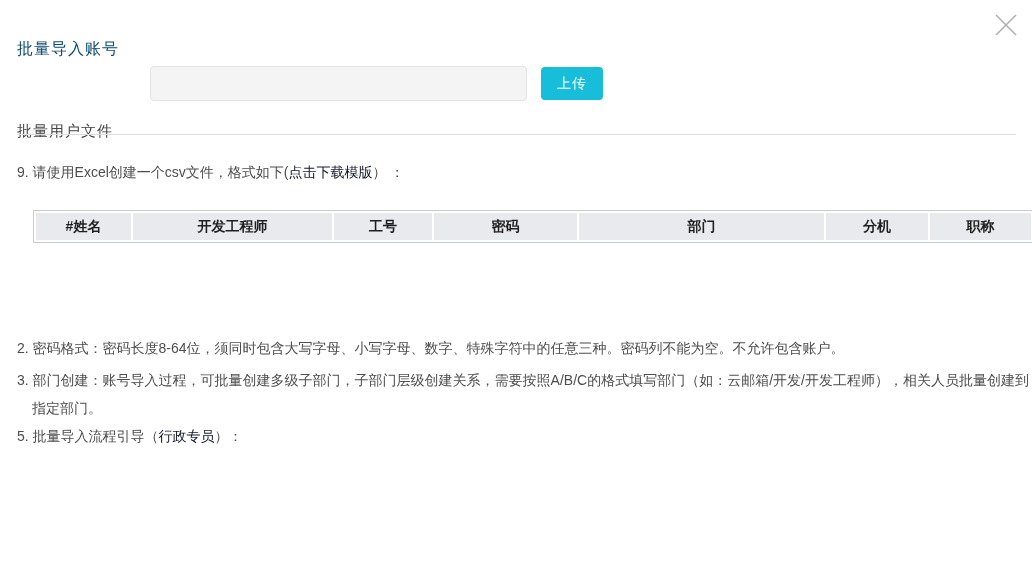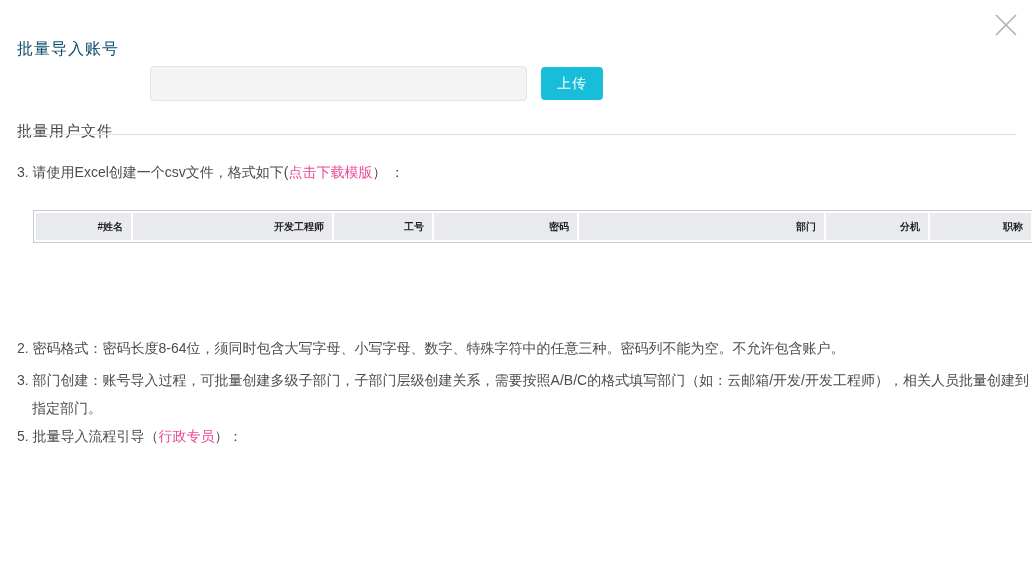--- a/index.html
+++ b/index.html
@@ -63,43 +63,43 @@
     width: 1002px;
     font-size: 14px; color: #4d4d4d;
     line-height: 28px;
     padding-left: 15px; text-indent: -15px;
   }
   .instruction-1 { top: 158px; }
   .instruction-2 { top: 334px; }
   .instruction-3 { top: 366px; }
   .instruction-4 { top: 422px; }
   .instruction a {
-    color: #ec4899; text-decoration: none; cursor: pointer; margin-top: 8px;
+    color: #0f172a; text-decoration: none; cursor: pointer; margin-top: 8px;
   }
 
   .sample-table {
     position: absolute; left: 33px; top: 210px;
     width: 983px;
     border-collapse: separate;
     border-spacing: 2px;
     background: #ffffff;
     border: 1px solid #c7ccd1;
     table-layout: fixed;
     font-size: 14px;
   }
   .sample-table th, .sample-table td {
     background: #e8eaee;
     font-weight: bold;
     color: #1f1f1f;
-    text-align: right;
+    text-align: center;
     padding: 4px 8px;
     height: 19px;
     overflow: hidden;
     white-space: nowrap;
-    font-size: 10px;
+    font-size: 14px;
   }
   .redacted {
     filter: blur(3px);
     color: #8a8f96;
     letter-spacing: 1px;
     user-select: none;
   }
 </style>
 </head>
 <body>
@@ -114,21 +114,21 @@
       <line x1="24" y1="4" x2="4" y2="24" stroke="#b0b0b0" stroke-width="1.6"></line>
     </svg>
   </button>
 
   <label class="file-label">批量用户文件</label>
   <input class="file-input" type="text" readonly="" value="" style="">
   <button class="upload-btn">上传</button>
 
   <hr class="divider">
 
-  <div class="instruction instruction-1"><span>3. 请使用Excel创建一个csv文件，格式如下(</span><a>点击下载模版</a><span>） ：</span></div>
+  <div class="instruction instruction-1"><span>9. 请使用Excel创建一个csv文件，格式如下(</span><a>点击下载模版</a><span>） ：</span></div>
 
   <table class="sample-table">
     <colgroup>
       <col style="width:95px">
         <col style="width:199px">
         <col style="width:98px">
       <col style="width:143px">
         <col style="width:245px">
         <col style="width:102px">
       <col style="width:101px">

